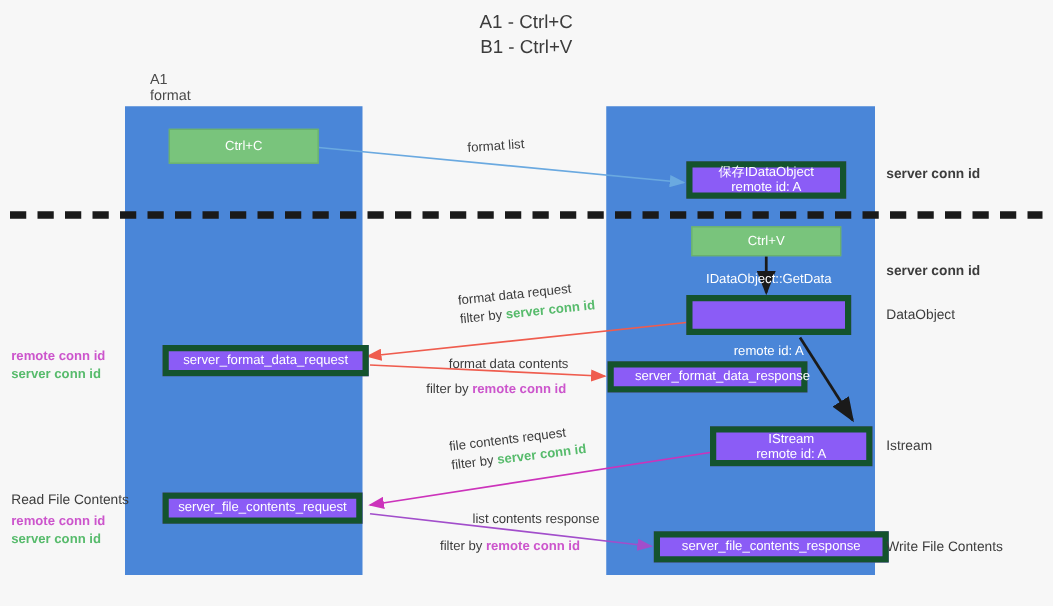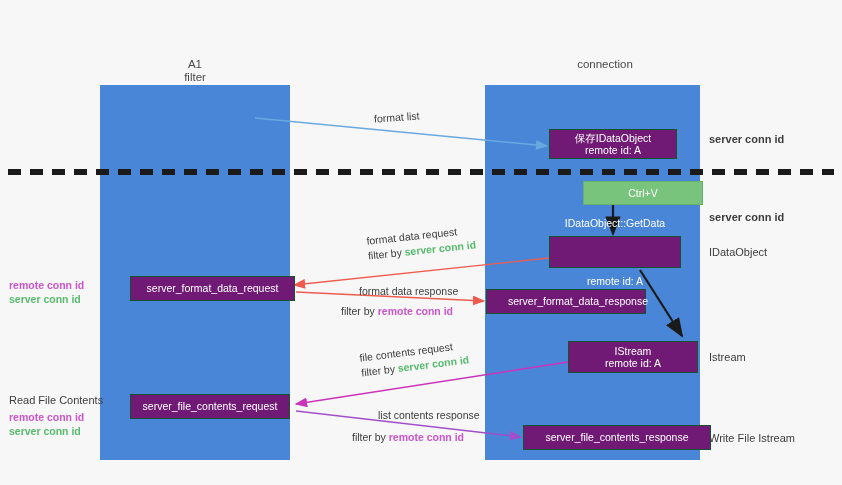--- a/index.html
+++ b/index.html
@@ -12,34 +12,34 @@
   }
   .stage{position:absolute;left:0;top:0;width:842px;height:485px;}
   svg.layer{position:absolute;left:0;top:0;width:842px;height:485px;pointer-events:none;}
 
   .title{
     position:absolute;left:0;top:8px;width:842px;
     text-align:center;font-size:15px;color:#3c3c3c;line-height:20px;
   }
 
   .colhead{
-    position:absolute;text-align:center;font-size:11.5px;
+    position:absolute;font-size:11.5px;
     color:#4a4a4a;line-height:13px;
   }
   .colhead .a{display:block;}
 
   .lane{position:absolute;background:#4a86d8;}
 
   .node{
     position:absolute;box-sizing:border-box;
     display:flex;flex-direction:column;align-items:center;justify-content:center;
     color:#ffffff;font-size:10.5px;line-height:12.5px;text-align:center;
   }
   .node.green{background:#79c47c;border:1px solid #6ab06d;}
-  .node.orange{background:#701a75;border:1px solid #14532d;}
+  .node.orange{background:#8b5cf6;border:5px solid #14532d;}
   .node span{display:block;white-space:nowrap;}
 
   .edgelabel{
     position:absolute;font-size:10.5px;color:#3c3c3c;
     line-height:15px;white-space:nowrap;
   }
   .edgelabel .tilt{display:block;}
   .kw-server{color:#57bb6c;font-weight:bold;}
   .kw-remote{color:#cc55cc;font-weight:bold;}
 
@@ -49,27 +49,30 @@
   }
   .sidelabel.right{font-size:11px;}
   .conn-pair{position:absolute;font-size:10.5px;line-height:14px;white-space:nowrap;}
   .conn-pair b{display:block;font-weight:bold;}
 </style>
 </head>
 <body>
 
 <div class="stage">
 
+  <div class="title">
+    <div>A1 - Ctrl+C</div>
+    <div>B1 - Ctrl+V</div>
+  </div>
 
   <div class="colhead" style="left:120px;top:58px;width:150px;">
     <span class="a">A1</span>
-    <span class="a">filter</span>
+    <span class="a">format</span>
   </div>
   <div class="colhead" style="left:530px;top:58px;width:150px;">
-    <span class="a">connection</span>
   </div>
 
   <div class="lane" style="left:100px;top:85px;width:190px;height:375px;"></div>
   <div class="lane" style="left:485px;top:85px;width:215px;height:375px;"></div>
 
   <svg class="layer" viewBox="0 0 842 485">
     <defs>
       <marker id="ah-blue" markerWidth="9" markerHeight="7" refX="8" refY="3.5" orient="auto">
         <polygon points="0 0, 9 3.5, 0 7" fill="#6aa9e0"></polygon>
       </marker>
@@ -97,35 +100,38 @@
 
     <path d="M549,258 L294,285" stroke="#ef5c4e" stroke-width="1.4" fill="none" marker-end="url(#ah-red)"></path>
 
     <path d="M296,292 L484,301" stroke="#ef5c4e" stroke-width="1.4" fill="none" marker-end="url(#ah-red)"></path>
 
     <path d="M568,362 L296,404" stroke="#cc33bb" stroke-width="1.4" fill="none" marker-end="url(#ah-magenta)"></path>
 
     <path d="M296,411 L521,437" stroke="#a24ecb" stroke-width="1.4" fill="none" marker-end="url(#ah-purple)"></path>
   </svg>
 
+  <div class="node green" style="left:135px;top:103px;width:120px;height:28px;">
+    <span>Ctrl+C</span>
+  </div>
 
   <div class="node orange" style="left:130px;top:276px;width:165px;height:25px;">
     <span>server_format_data_request</span>
   </div>
 
   <div class="node orange" style="left:130px;top:394px;width:160px;height:25px;">
     <span>server_file_contents_request</span>
   </div>
 
   <div class="node orange" style="left:549px;top:129px;width:128px;height:30px;">
     <span>保存IDataObject</span>
     <span>remote id: A</span>
   </div>
 
-  <div class="node green" style="left:553px;top:181px;width:120px;height:24px;margin-left:30px;">
+  <div class="node green" style="left:553px;top:181px;width:120px;height:24px;">
     <span>Ctrl+V</span>
   </div>
 
   <div class="node orange" style="left:549px;top:236px;width:132px;height:32px;gap:46px;">
     <span>IDataObject::GetData</span>
     <span>remote id: A</span>
   </div>
 
   <div class="node orange" style="left:486px;top:289px;width:160px;height:25px;padding-left:24px;">
     <span>server_format_data_response</span>
@@ -143,43 +149,43 @@
   <div class="edgelabel" style="left:374px;top:110px;transform:rotate(-4deg);">
     <span>format list</span>
   </div>
 
   <div class="edgelabel" style="left:367px;top:228px;transform:rotate(-6deg);">
     <span class="tilt">format data request</span>
     <span class="tilt"><span>filter by </span><span class="kw-server">server conn id</span></span>
   </div>
 
   <div class="edgelabel" style="left:359px;top:284px;">
-    <span class="tilt">format data response</span>
+    <span class="tilt">format data contents</span>
     <span class="tilt" style="margin-top:5px;margin-left:-18px;"><span>filter by </span><span class="kw-remote">remote conn id</span></span>
   </div>
 
   <div class="edgelabel" style="left:360px;top:344px;transform:rotate(-7deg);">
     <span class="tilt">file contents request</span>
     <span class="tilt"><span>filter by </span><span class="kw-server">server conn id</span></span>
   </div>
 
   <div class="edgelabel" style="left:378px;top:408px;">
     <span class="tilt">list contents response</span>
     <span class="tilt" style="margin-top:7px;margin-left:-26px;"><span>filter by </span><span class="kw-remote">remote conn id</span></span>
   </div>
 
   <div class="sidelabel right kw-server" style="left:709px;top:132px;">server conn id</div>
 
   <div class="sidelabel right kw-server" style="left:709px;top:210px;">server conn id</div>
 
-  <div class="sidelabel right" style="left:709px;top:245px;">IDataObject</div>
+  <div class="sidelabel right" style="left:709px;top:245px;">DataObject</div>
 
   <div class="sidelabel right" style="left:709px;top:350px;">Istream</div>
 
-  <div class="sidelabel right" style="left:709px;top:431px;">Write File Istream</div>
+  <div class="sidelabel right" style="left:709px;top:431px;">Write File Contents</div>
 
   <div class="conn-pair" style="left:9px;top:278px;">
     <b class="kw-remote">remote conn id</b>
     <b class="kw-server">server conn id</b>
   </div>
 
   <div class="sidelabel" style="left:9px;top:393px;">Read File Contents</div>
 
   <div class="conn-pair" style="left:9px;top:410px;">
     <b class="kw-remote">remote conn id</b>

